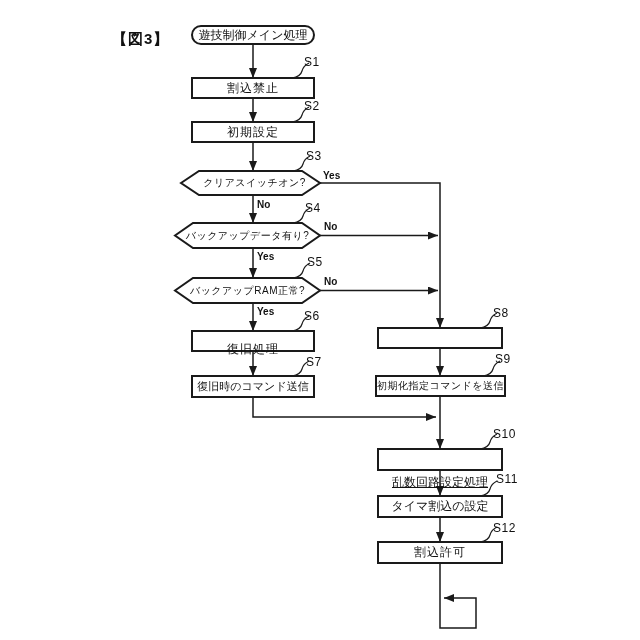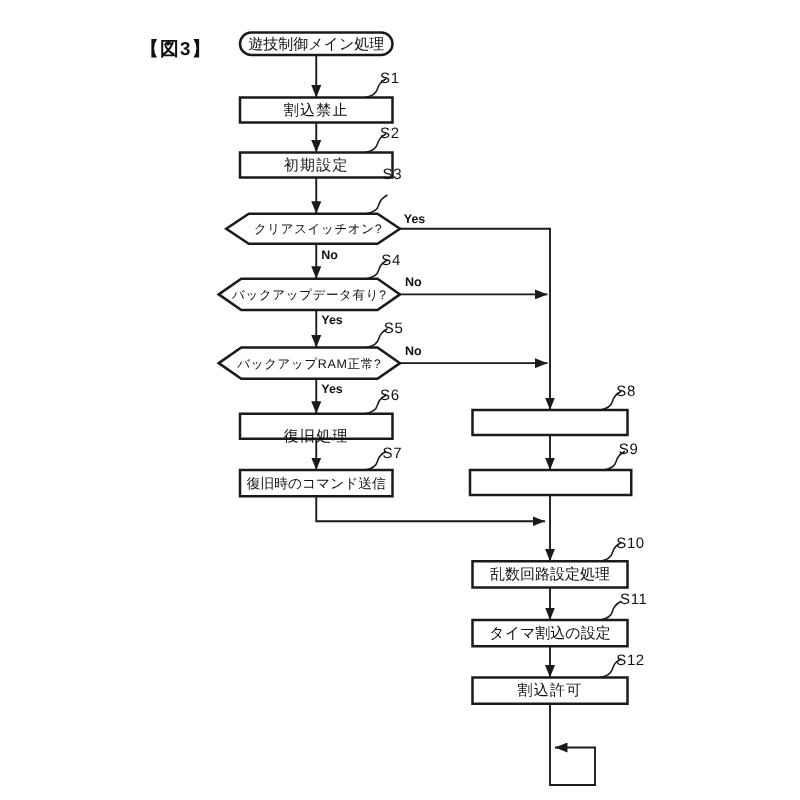--- a/index.html
+++ b/index.html
@@ -125,27 +125,28 @@
   <div class="fig-label">【図3】</div>
 
   <div class="node-text" style="left:192px; top:26px; width:122px; height:18px; letter-spacing:0;">遊技制御メイン処理</div>
   <div class="node-text" style="left:192px; top:78px;  width:122px; height:20px;">割込禁止</div>
   <div class="node-text" style="left:192px; top:122px; width:122px; height:20px;">初期設定</div>
   <div class="node-text small" style="left:185px; top:171px; width:139px; height:24px;">クリアスイッチオン?</div>
   <div class="node-text small" style="left:175px; top:223px; width:145px; height:25px;">バックアップデータ有り?</div>
   <div class="node-text small" style="left:175px; top:278px; width:145px; height:25px;">バックアップRAM正常?</div>
   <div class="node-text" style="left:192px; top:331px; width:122px; height:36px;">復旧処理</div>
   <div class="node-text mid" style="left:192px; top:376px; width:122px; height:21px;">復旧時のコマンド送信</div>
-  <div class="node-text" style="left:378px; top:449px; width:124px; height:21px; letter-spacing:0;">乱数回路設定処理</div>
+  <div class="node-text small" style="left:376px; top:376px; width:129px; height:20px;">初期化指定コマンドを送信</div>
+  <div class="node-text" style="left:378px; top:472px; width:124px; height:21px; letter-spacing:0;text-decoration:underline;">乱数回路設定処理</div>
   <div class="node-text" style="left:378px; top:496px; width:124px; height:21px; letter-spacing:0;">タイマ割込の設定</div>
   <div class="node-text" style="left:378px; top:542px; width:124px; height:21px;">割込許可</div>
 
   <div class="step-label" style="left:304px; top:55px;">S1</div>
   <div class="step-label" style="left:304px; top:99px;">S2</div>
-  <div class="step-label" style="left:306px; top:132px;">S3</div>
+  <div class="step-label" style="left:306px; top:149px;">S3</div>
   <div class="step-label" style="left:305px; top:201px;">S4</div>
   <div class="step-label" style="left:307px; top:255px;">S5</div>
   <div class="step-label" style="left:304px; top:309px;">S6</div>
   <div class="step-label" style="left:306px; top:355px;">S7</div>
   <div class="step-label" style="left:493px; top:306px;">S8</div>
   <div class="step-label" style="left:495px; top:352px;">S9</div>
   <div class="step-label" style="left:493px; top:427px;">S10</div>
   <div class="step-label" style="left:496px; top:472px;">S11</div>
   <div class="step-label" style="left:493px; top:521px;">S12</div>
 

